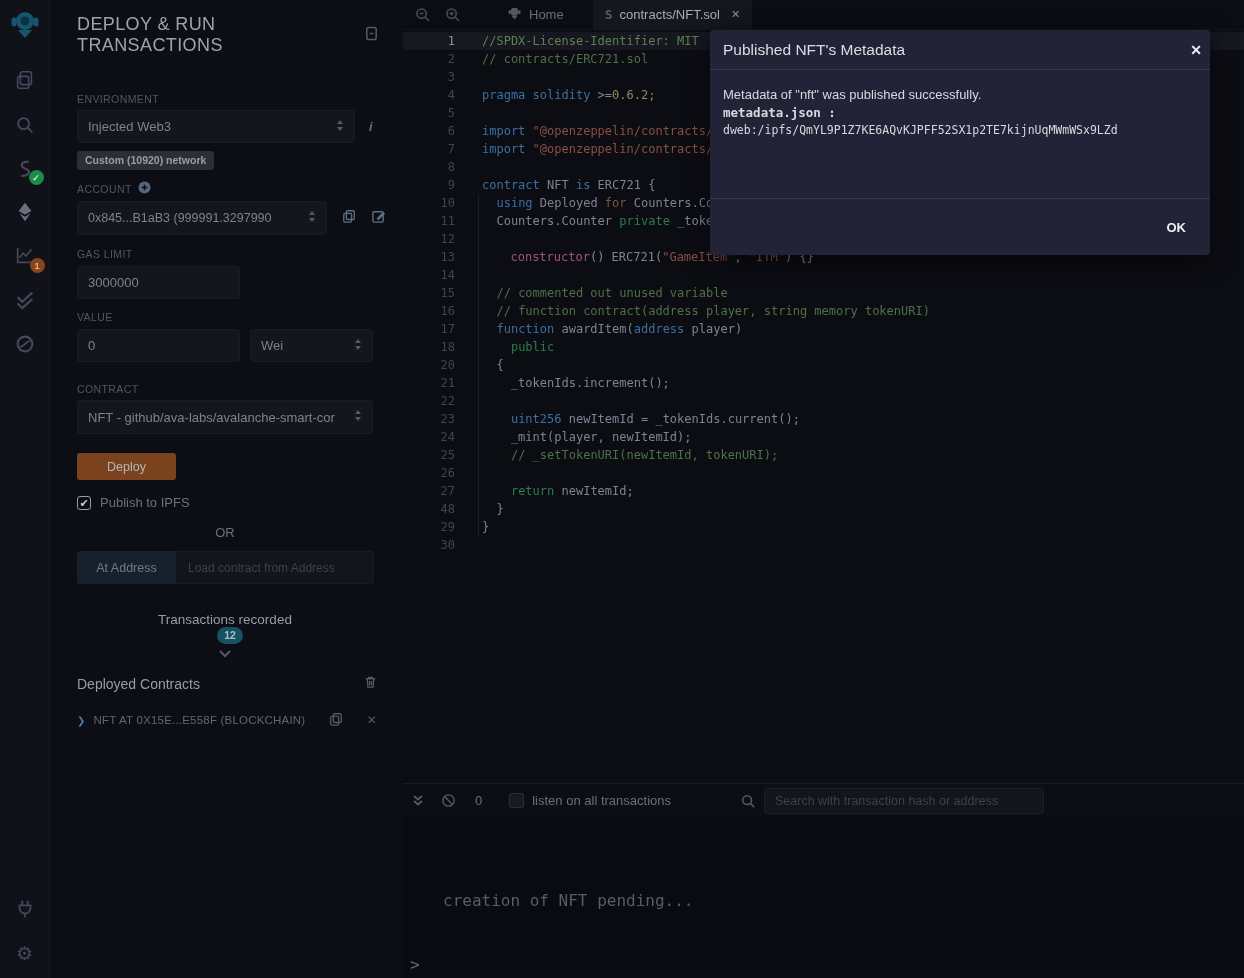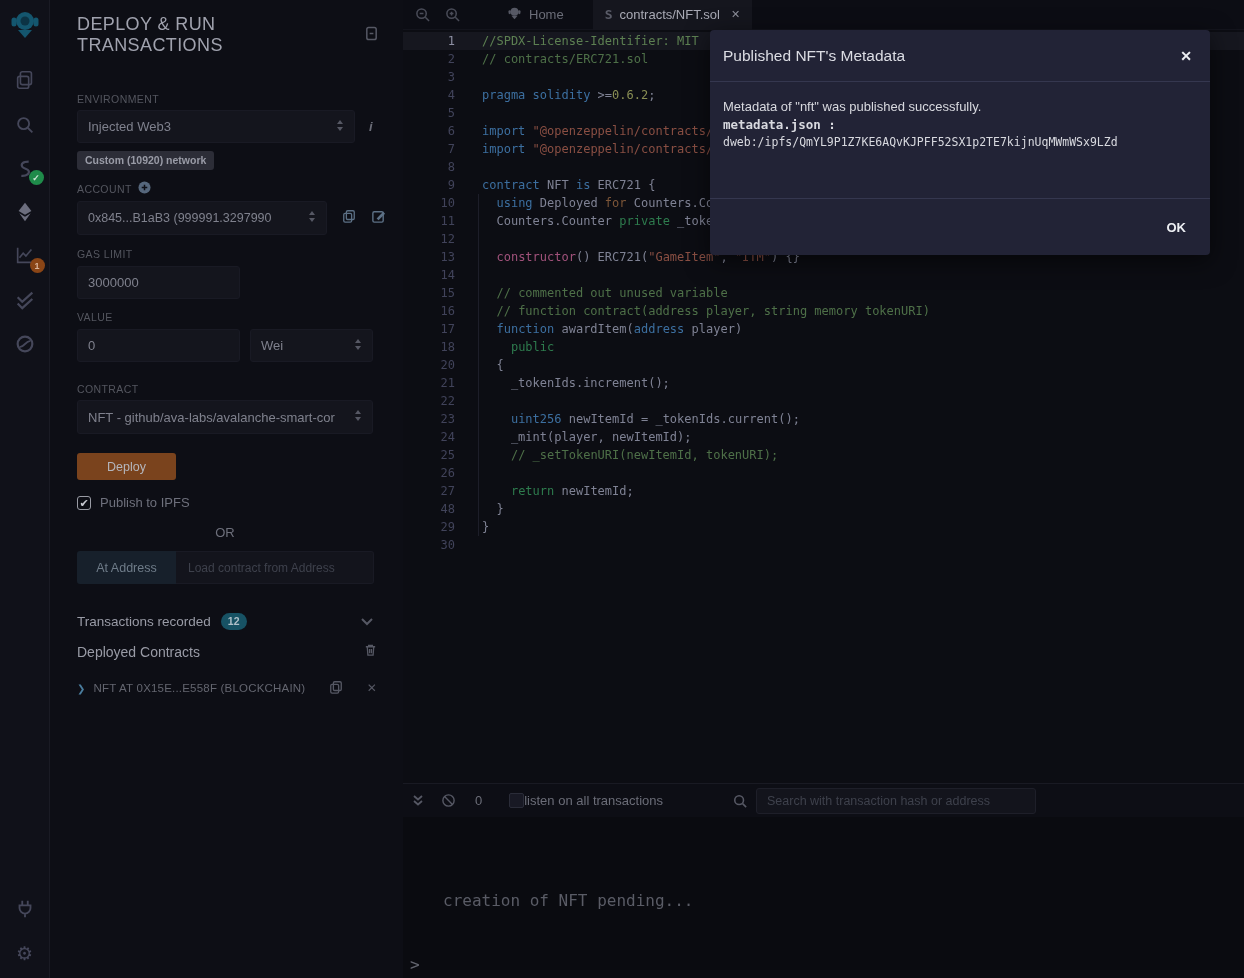--- a/index.html
+++ b/index.html
@@ -36,21 +36,21 @@
   .btn-deploy { width:99px; height:27px; background:#7a431d; border-radius:3px; color:#b4b6bd;
                 font-size:12.5px; display:flex; align-items:center; justify-content:center; cursor:pointer; }
   .chk { width:14px; height:14px; border:1px solid #999ba4; border-radius:3px; background:transparent;
          color:#c8cad2; font-size:11px; line-height:12px; text-align:center; }
   .or { width:296px; text-align:center; color:#6e707c; font-size:13px; }
   .ataddr { display:flex; width:297px; height:33px; }
   .btn-at { width:99px; background:#17202b; border-radius:3px 0 0 3px; color:#6f7c89; font-size:12.5px;
             font-weight:500; display:flex; align-items:center; justify-content:center; }
   .inp-at { flex:1; background:#13141c; border:1px solid #191a24; border-left:none; border-radius:0 3px 3px 0;
             color:#3e414c; font-size:12px; display:flex; align-items:center; padding:0 12px; }
-  .tx-row { width:296px; display:flex; align-items:center; }
+  .tx-row { width:296px; display:flex; align-items:center;flex-direction:column; }
   .tx-row .lbl { font-size:13.5px; font-weight:500; color:#999ba6; }
   .pill { background:#175264; color:#aebfc8; font-size:10.5px; font-weight:bold; border-radius:9px;
           padding:2px 7px 3px; margin-left:10px; }
   .dep-row { width:300px; display:flex; align-items:center; }
   .dep-row .lbl { font-size:14px; color:#999ba6; }
   .item-row { width:300px; display:flex; align-items:center; font-size:11.5px; color:#63656f; letter-spacing:.2px; }
   .spacer { flex:1; }
 
   
   .main { flex:1; height:100%; position:relative; background:#0c0d13; }
@@ -63,43 +63,43 @@
   .editor { position:absolute; top:30px; left:0; right:0; bottom:195px; overflow:hidden;
             font-family:"DejaVu Sans Mono", monospace; font-size:12px; }
   .codewrap { position:relative; padding-top:2px; }
   .guide { position:absolute; left:75px; top:164px; height:342px; width:0; border-left:1px solid #1d1e29; }
   .crow { display:flex; height:18px; line-height:18px; white-space:pre; }
   .crow.active { background:#16171f; }
   .ln { width:52px; text-align:right; color:#41435a; flex-shrink:0; }
   .crow.active .ln { color:#8e90a4; }
   .lc { padding-left:27px; }
   .tok-k { color:#3c6fa0; } .tok-c { color:#4e7048; } .tok-s { color:#8a4f43; }
-  .tok-g { color:#2e7c4e; } .tok-m { color:#a1527b; } .tok-n { color:#8a8f54; }
+  .tok-g { color:#2e7c4e; } .tok-m { color:#a1527b;margin-left:14px; } .tok-n { color:#8a8f54; }
   .tok-o { color:#7d5638; } .tok-p { color:#7f8294; }
   .crow.active .tok-c { color:#5d8052; }
 
   
   .termbar { position:absolute; left:0; right:0; bottom:161px; height:34px; background:#0d0e15;
              border-top:1px solid #191a23; display:flex; align-items:center; }
   .termbar .t-ico { color:#565864; display:flex; align-items:center; justify-content:center; }
   .t-count { color:#6b6d78; font-size:13px; }
   .t-chk { width:15px; height:15px; background:#181924; border:1px solid #2a2c38; border-radius:2px; }
   .t-listen { color:#6b6d78; font-size:13px; }
   .t-search { width:280px; height:26px; background:#13141c; border:1px solid #1e1f29; border-radius:3px;
               color:#3e414c; font-size:12.5px; display:flex; align-items:center; padding:0 10px; }
   .terminal { position:absolute; left:0; right:0; bottom:0; height:161px; background:#0a0b10;
               font-family:"DejaVu Sans Mono", monospace; font-size:16px; color:#5a5c66; }
   .t-log { position:absolute; left:40px; top:74px; }
   .t-prompt { position:absolute; left:7px; top:138px; color:#62646e; }
 
   
   .modal { position:absolute; left:710px; top:30px; width:500px; height:225px; background:#222336;
            border-radius:4px; box-shadow:0 6px 24px rgba(0,0,0,.55); display:flex; flex-direction:column; z-index:10; }
-  .m-head { height:52px; border-bottom:1px solid #35374f; display:flex; align-items:center;
-            justify-content:space-between; padding:0 18px 0 13px; }
+  .m-head { height:40px; border-bottom:1px solid #35374f; display:flex; align-items:center;
+            justify-content:space-between; padding:0 8px 0 13px; }
   .m-head h2 { font-size:15.5px; font-weight:500; color:#dcdde4; }
   .m-close { color:#eceef2; font-size:14px; font-weight:bold; cursor:pointer; }
   .m-body { flex:1; padding:16px 13px; color:#d8d9df; }
   .m-line1 { font-size:13px; line-height:17px; }
   .m-line2 { font-family:"DejaVu Sans Mono", monospace; font-weight:bold; font-size:12.5px; margin-top:2px; }
   .m-line3 { font-family:"DejaVu Sans Mono", monospace; font-size:11.5px; margin-top:3px; }
   .m-foot { height:57px; border-top:1px solid #35374f; display:flex; align-items:center;
             justify-content:flex-end; padding-right:24px; }
   .m-ok { color:#eceef2; font-size:13px; font-weight:bold; cursor:pointer; background:transparent; border:none;
           font-family:"Liberation Sans", sans-serif; }
@@ -386,21 +386,21 @@
         </svg>
       </span>
       <span class="t-ico" style="margin-left:12px; width:18px;">
         <svg width="15" height="15" viewBox="0 0 16 16" fill="none" stroke="currentColor" stroke-width="1.5">
           <circle cx="8" cy="8" r="6"></circle>
             <path d="M3.8 3.8 L12.2 12.2"></path>
         </svg>
       </span>
       <span class="t-count" style="margin-left:18px">0</span>
       <span class="t-chk" style="margin-left:27px"></span>
-      <span class="t-listen" style="margin-left:0">listen on all transactions</span>
+      <span class="t-listen" style="margin-left:8px">listen on all transactions</span>
       <span class="t-ico" style="margin-left:70px">
         <svg width="14" height="14" viewBox="0 0 16 16" fill="none" stroke="currentColor" stroke-width="1.8">
           <circle cx="7" cy="7" r="5"></circle>
             <path d="M11 11 L15 15"></path>
         </svg>
       </span>
       <div class="t-search" style="margin-left:9px">Search with transaction hash or address</div>
     </div>
 
     <div class="terminal">

